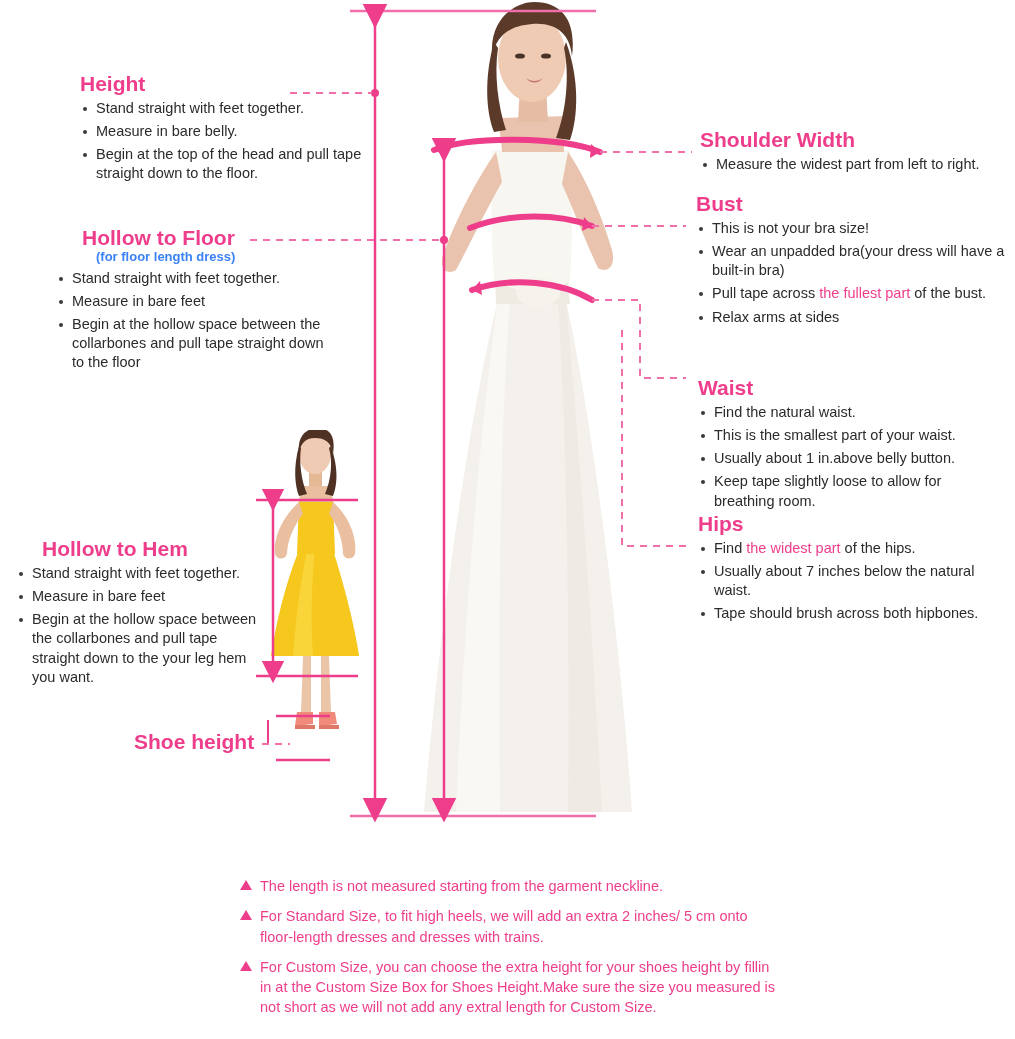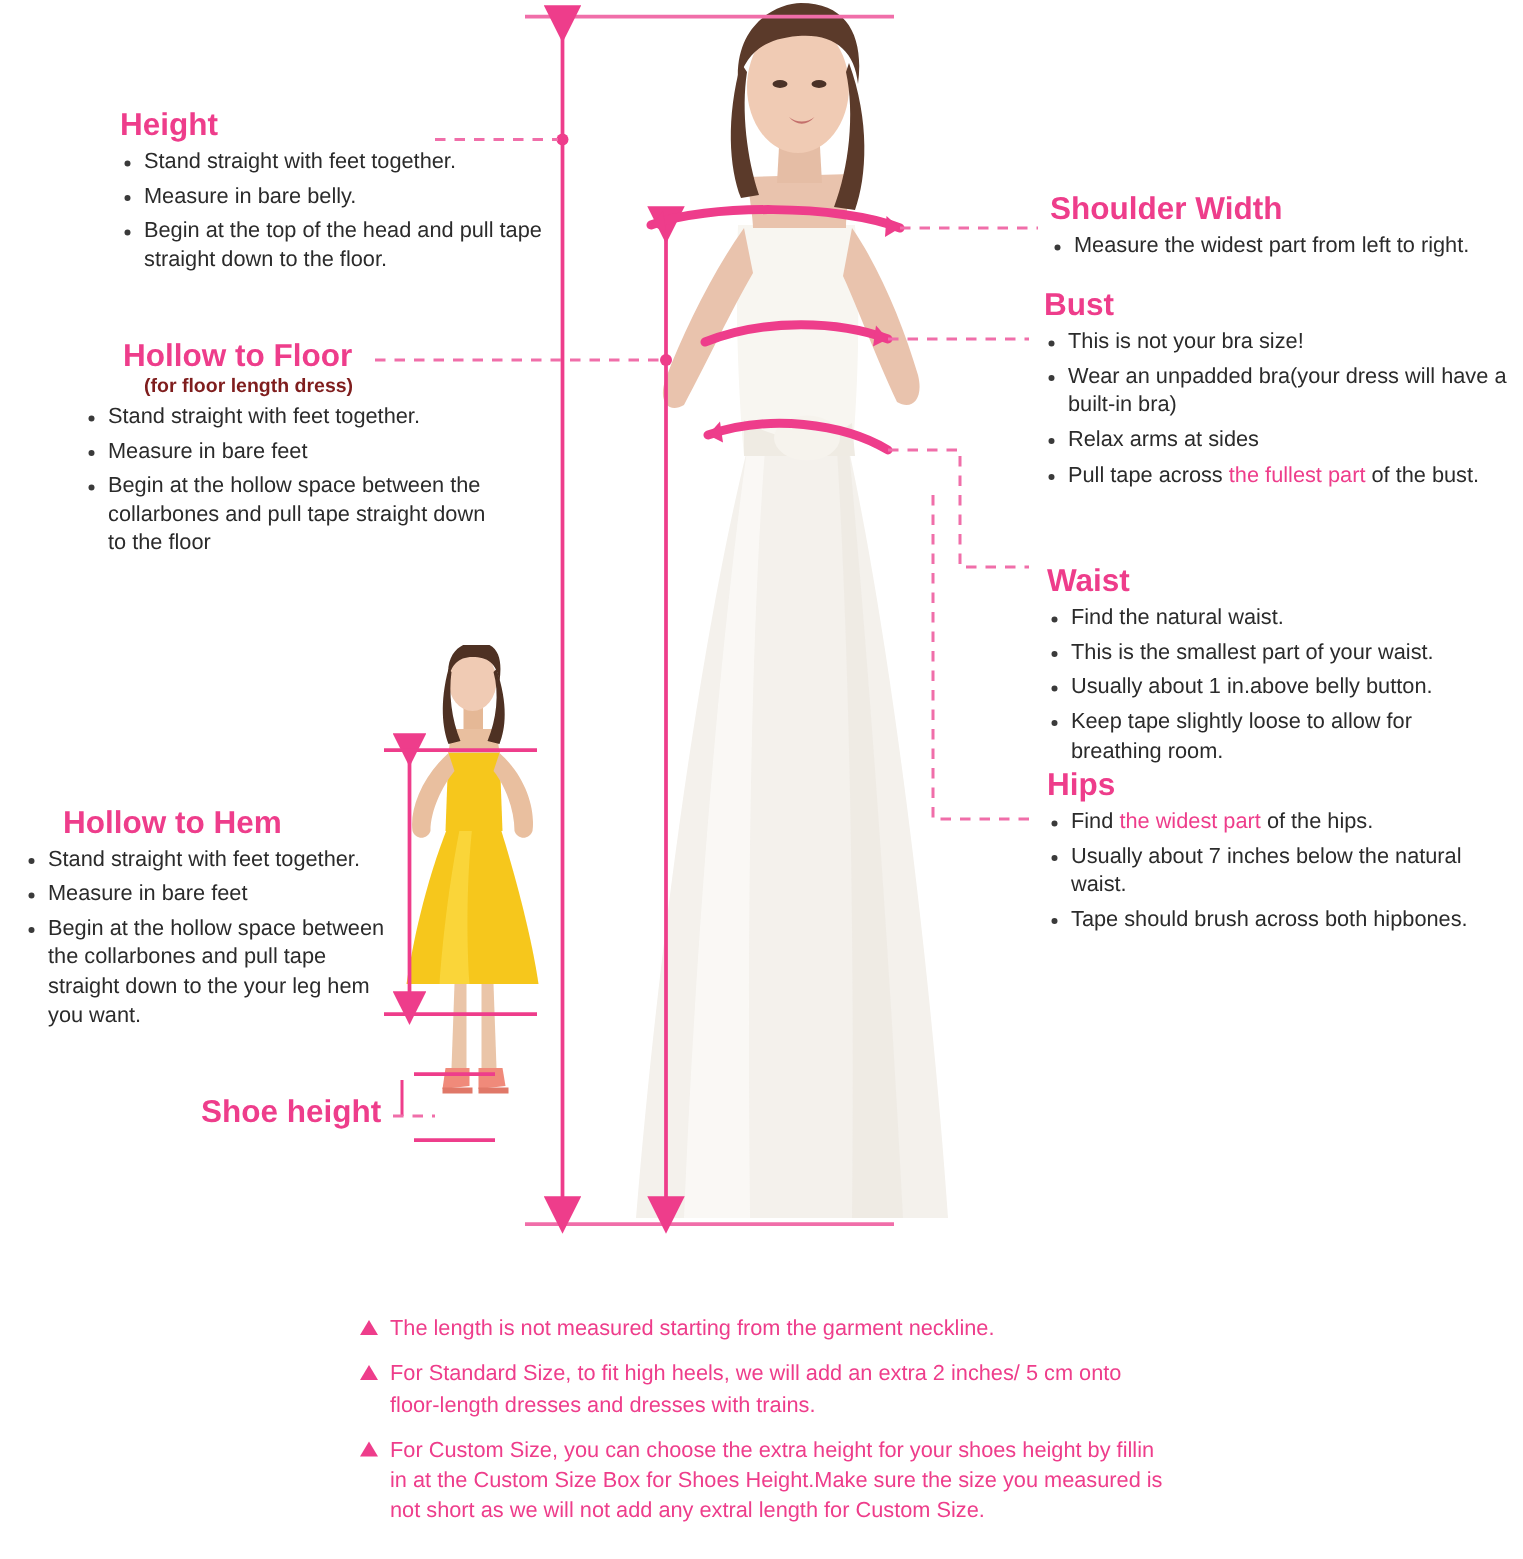--- a/index.html
+++ b/index.html
@@ -21,21 +21,21 @@
   
   .section { position: absolute; }
   .sec-title {
     color: #ee3d8b;
     font-weight: bold;
     font-size: 21px;
     line-height: 1.1;
     white-space: nowrap;
   }
   .sec-sub {
-    color: #7f1d1d;
+    color: #3b82f6;
     font-weight: bold;
     font-size: 13px;
     line-height: 1.2;
     white-space: nowrap;
   }
   ul.bullets {
     list-style: none;
     margin: 4px 0 0 0;
     padding: 0;
     color: #2b2b2b;
@@ -257,22 +257,22 @@
     <ul class="bullets">
       <li>Measure the widest part from left to right.</li>
     </ul>
   </div>
 
   <div class="section" style="left:696px; top:192px; width:312px;">
     <div class="sec-title">Bust</div>
     <ul class="bullets">
       <li>This is not your bra size!</li>
       <li>Wear an unpadded bra(your dress will have a built-in bra)</li>
+      <li><span>Pull tape across </span><span class="hl">the fullest part</span><span> of the bust.</span></li>
       <li>Relax arms at sides</li>
-      <li><span>Pull tape across </span><span class="hl">the fullest part</span><span> of the bust.</span></li>
     </ul>
   </div>
 
   <div class="section" style="left:698px; top:344px; width:300px;margin-top:32px;">
     <div class="sec-title">Waist</div>
     <ul class="bullets">
       <li>Find the natural waist.</li>
       <li>This is the smallest part of your waist.</li>
       <li>Usually about 1 in.above belly button.</li>
       <li>Keep tape slightly loose to allow for breathing room.</li>

